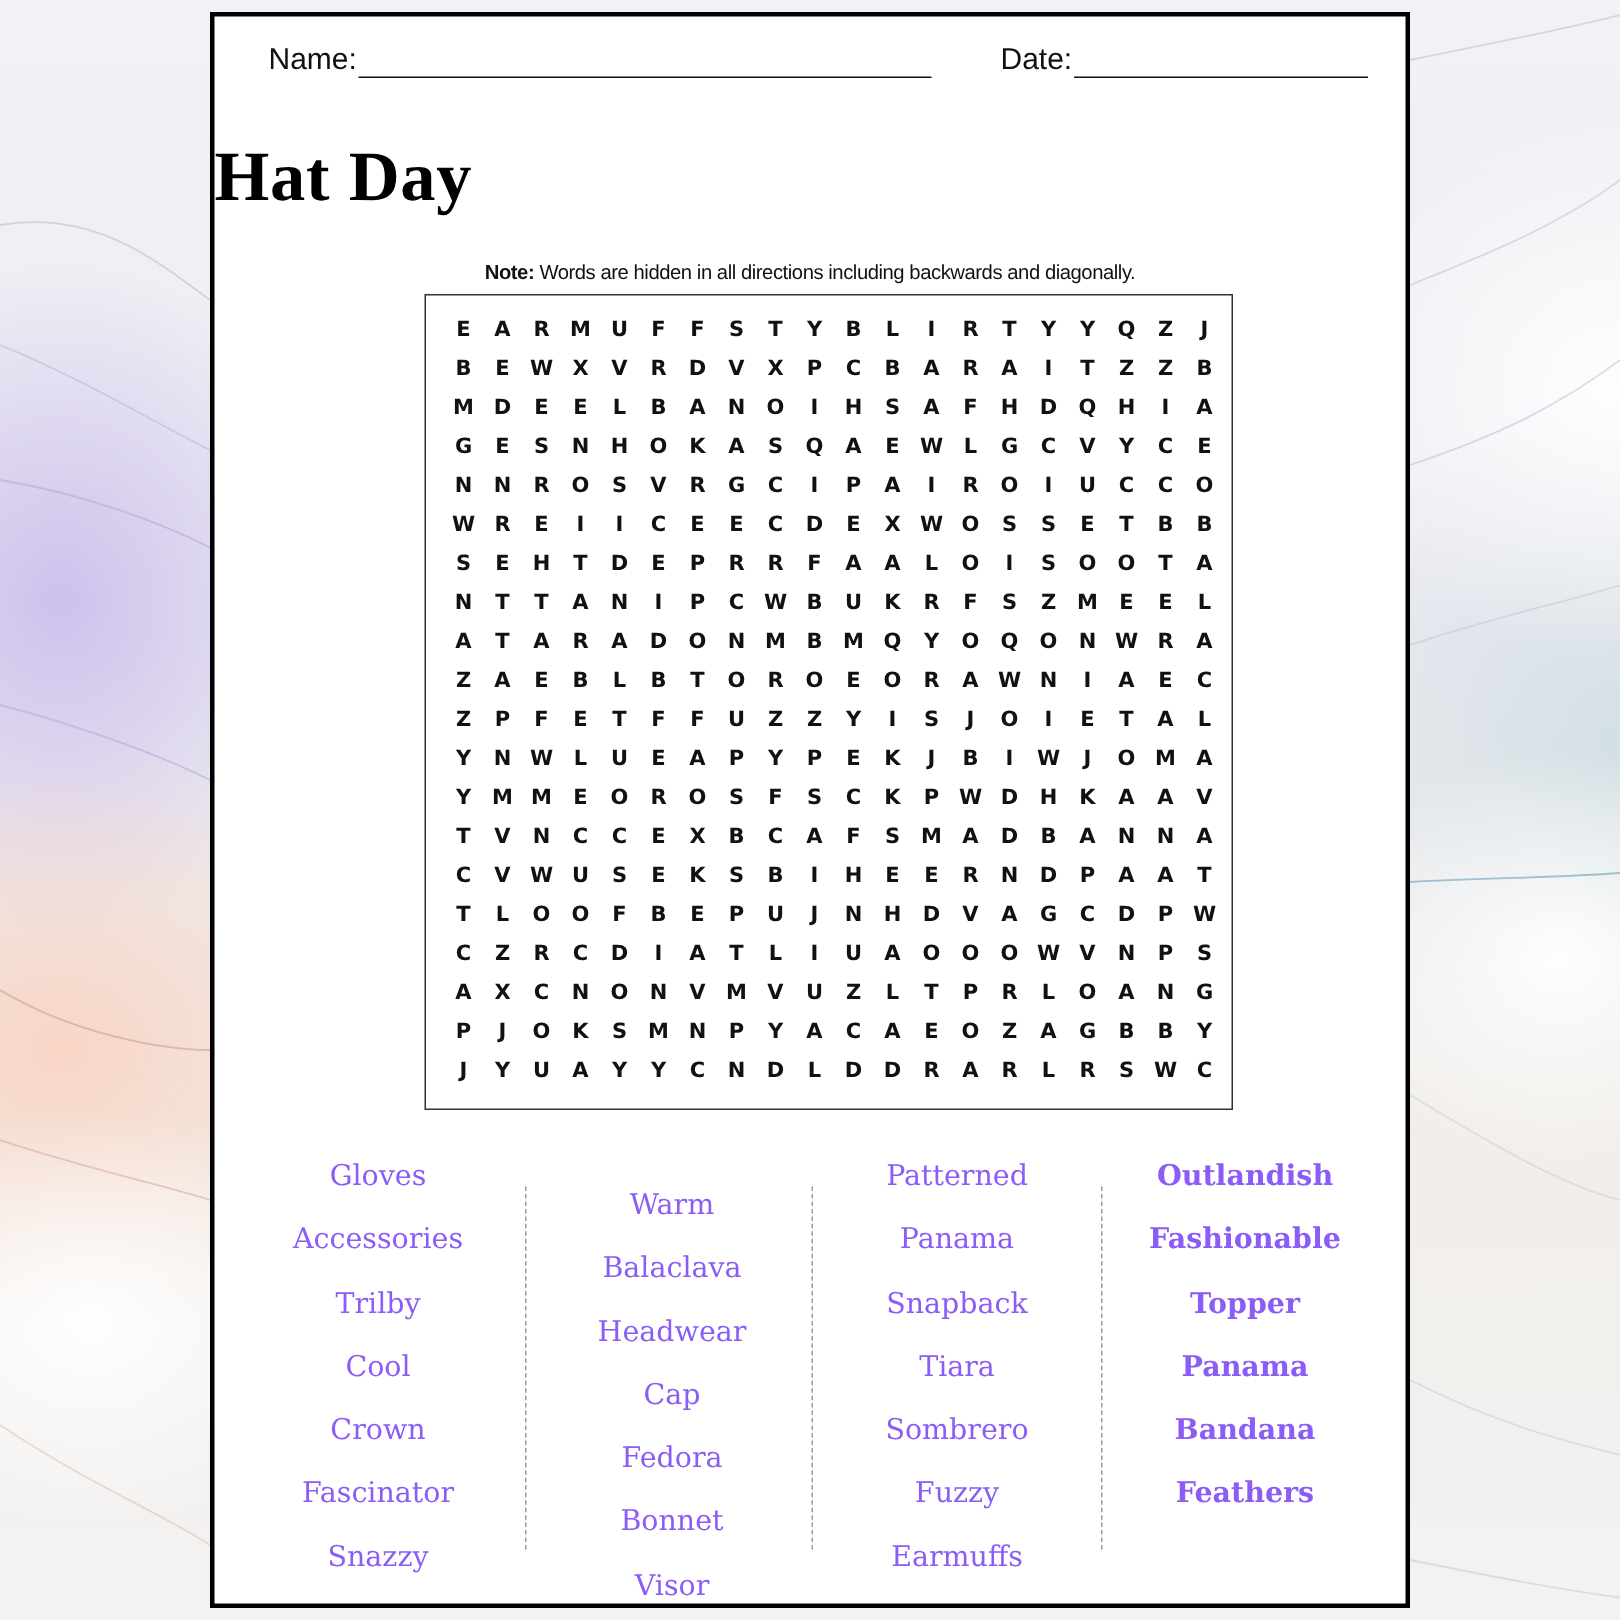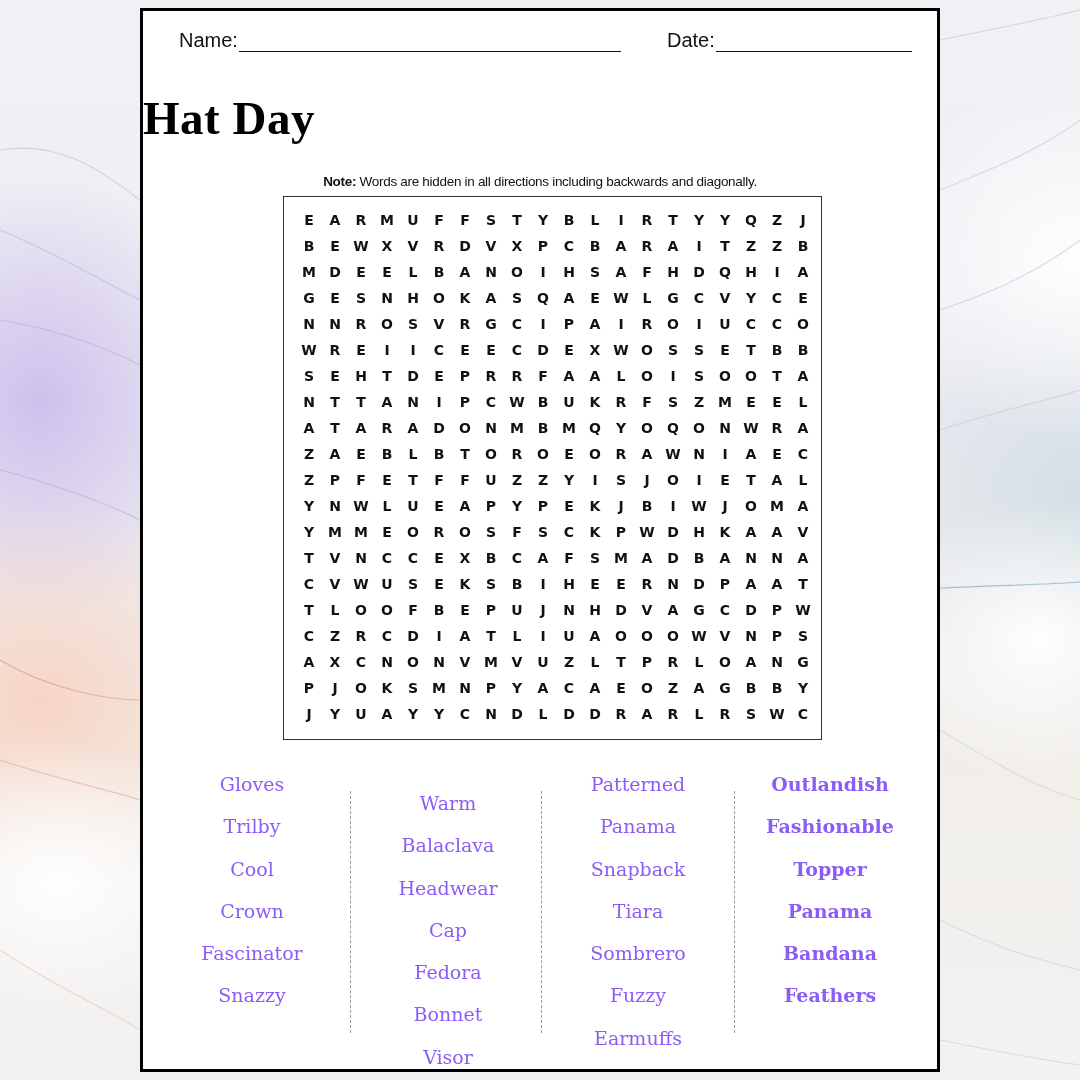--- a/index.html
+++ b/index.html
@@ -508,20 +508,21 @@
         <div class="cell">R</div>
         <div class="cell">S</div>
         <div class="cell">W</div>
         <div class="cell">C</div>
       </div>
   </div>
 
   <div class="words">
     <div class="col" style="left:0px;">
       <div class="word">Gloves</div>
+      <div class="word">Accessories</div>
       <div class="word">Trilby</div>
       <div class="word">Cool</div>
       <div class="word">Crown</div>
       <div class="word">Fascinator</div>
       <div class="word">Snazzy</div>
     </div>
     <div class="divider" style="left:193px;"></div>
     <div class="col" style="left:196px;margin-top:19px;">
       <div class="word">Warm</div>
       <div class="word">Balaclava</div>

